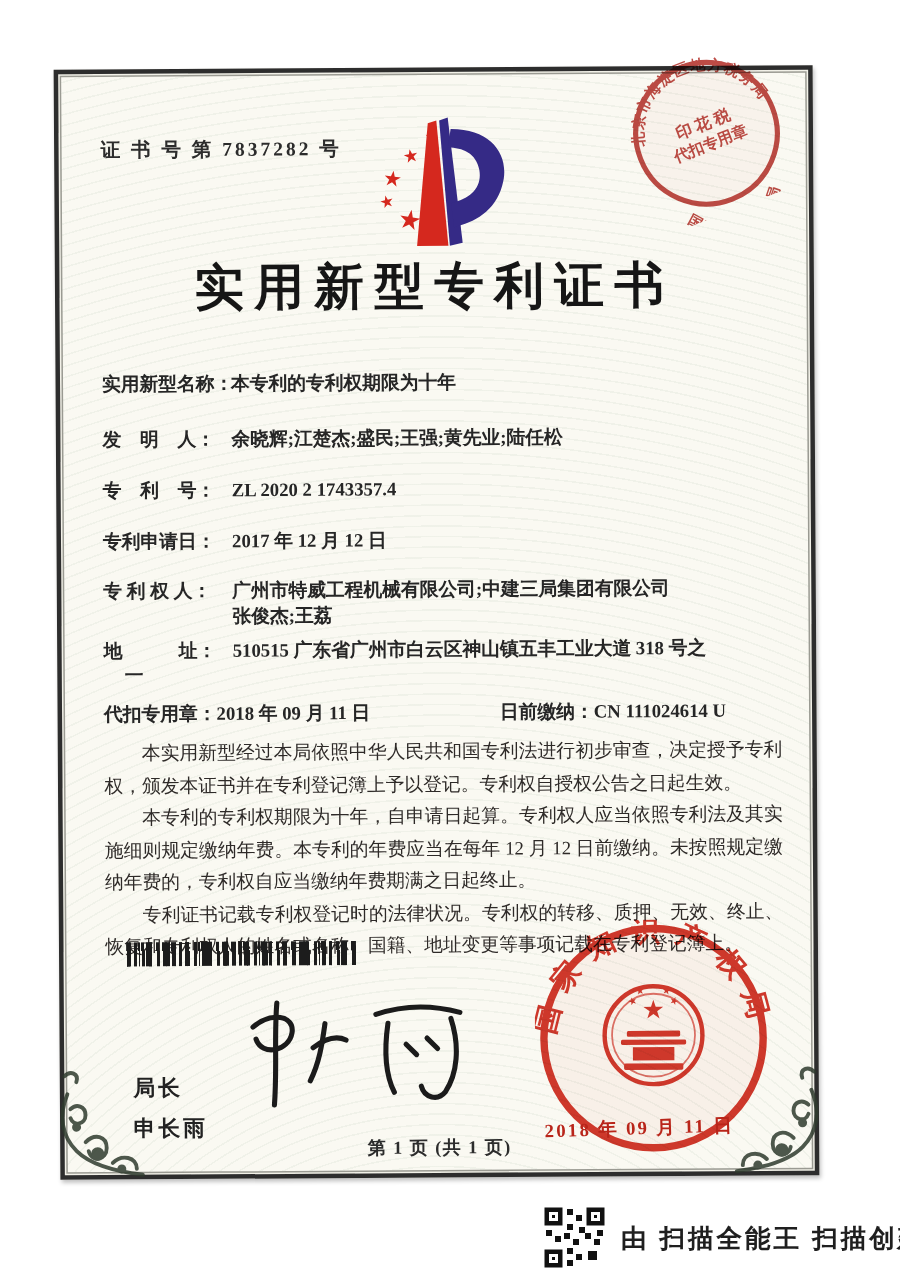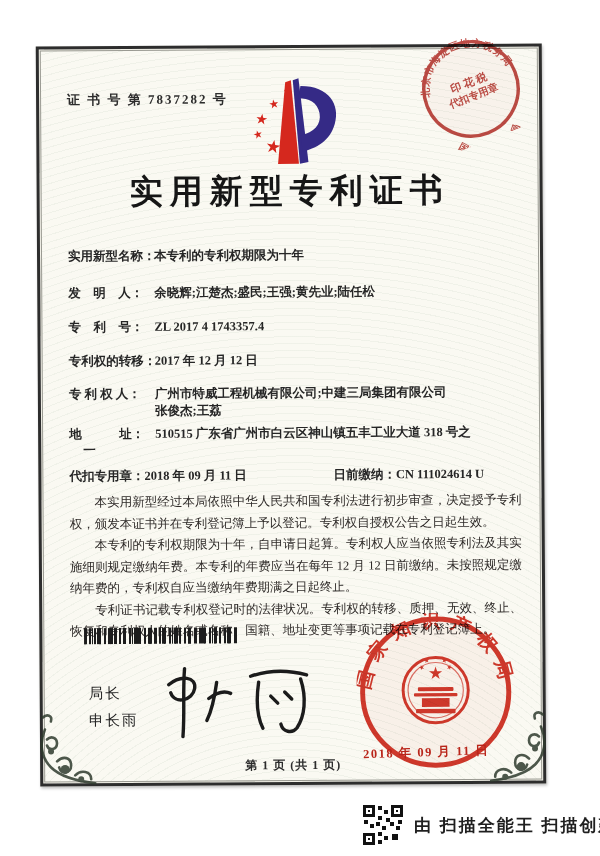--- a/index.html
+++ b/index.html
@@ -48,21 +48,21 @@
 
   
   .barcode { position:absolute; top:579px; left:42px; width:153px; height:16px;
     background-image:
       repeating-linear-gradient(90deg,#1c1c1c 0 2px,transparent 2px 5px),
       repeating-linear-gradient(90deg,#1c1c1c 0 1px,transparent 1px 8px),
       repeating-linear-gradient(90deg,#1c1c1c 0 3px,transparent 3px 13px);
   }
 
   
-  .sig-block { position:absolute; top:631px; left:46px; font-size:14.5px; font-weight:normal;
+  .sig-block { position:absolute; top:664px; left:46px; font-size:14.5px; font-weight:bold;
     color:#222; line-height:27px; letter-spacing:2px; }
   .sig-draw { position:absolute; top:612px; left:112px; width:170px; height:86px; }
 
   
   .office-seal { position:absolute; top:566px; left:314px; width:158px; height:158px;
     mix-blend-mode:multiply; opacity:0.93; }
   .seal-date { position:absolute; top:697px; left:320px; font-size:12.5px; font-weight:bold;
     color:#b9251a; letter-spacing:1.5px; transform:rotate(-1.5deg); white-space:pre; }
 
   .page-footer { position:absolute; top:709px; left:0; width:100%; text-align:center;
@@ -124,24 +124,24 @@
     <div class="title">实用新型专利证书</div>
 
     <div class="fields">
       <div class="f-row mb-lg">
         <span class="f-label">实用新型名称：</span><span class="f-value">本专利的专利权期限为十年</span>
       </div>
       <div class="f-row mb-md">
         <span class="f-label">发　明　人：</span><span class="f-value">余晓辉;江楚杰;盛民;王强;黄先业;陆任松</span>
       </div>
       <div class="f-row mb-md">
-        <span class="f-label">专　利　号：</span><span class="f-value">ZL 2017 4 1743357.4</span>
+        <span class="f-label">专　利　号：</span><span class="f-value">ZL 2020 2 1743357.4</span>
       </div>
       <div class="f-row mb-sm">
-        <span class="f-label">专利权的转移：</span><span class="f-value">2017 年 12 月 12 日</span>
+        <span class="f-label">专利申请日：</span><span class="f-value">2017 年 12 月 12 日</span>
       </div>
       <div class="f-row">
         <span class="f-label">专 利 权 人：</span><span class="f-value">广州市特威工程机械有限公司;中建三局集团有限公司</span>
         <div class="cont-indent">张俊杰;王荔</div>
       </div>
       <div class="f-row" style="margin-top:6px;">
         <span class="f-label">地　　　址：</span><span class="f-value">510515 广东省广州市白云区神山镇五丰工业大道 318 号之</span>
         <div class="addr-indent">一</div>
       </div>
       <div class="f-row grant-row">

